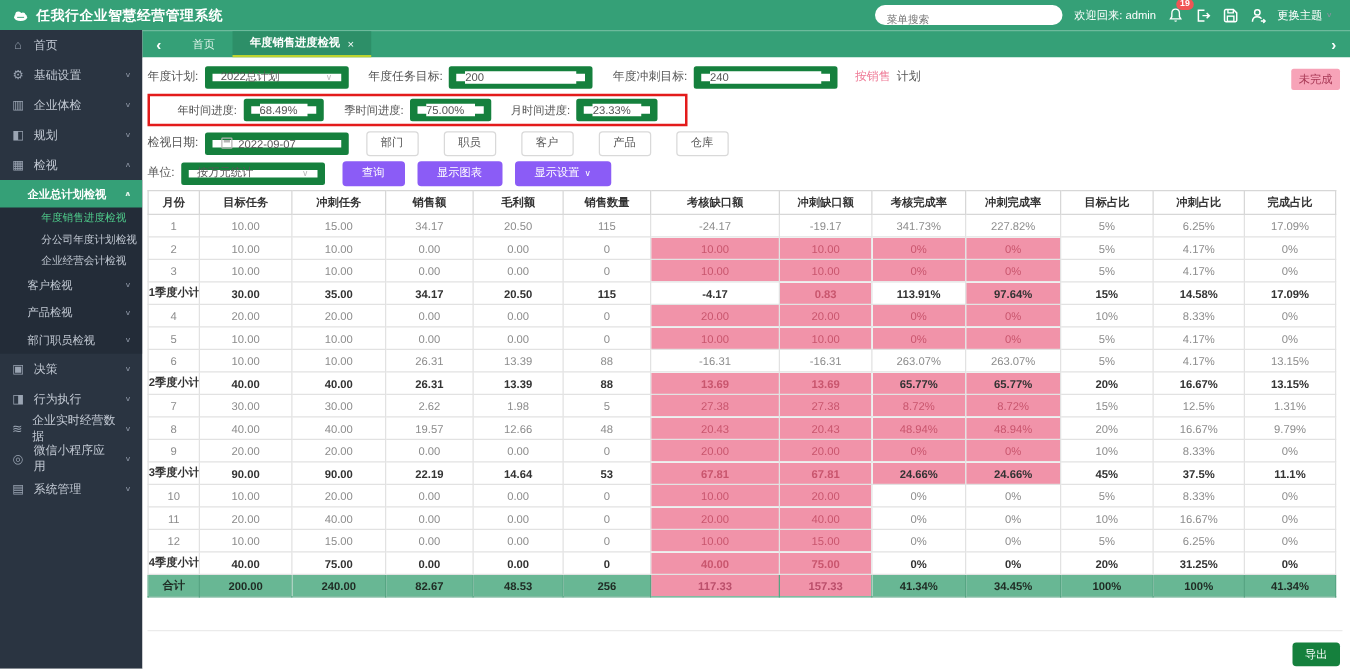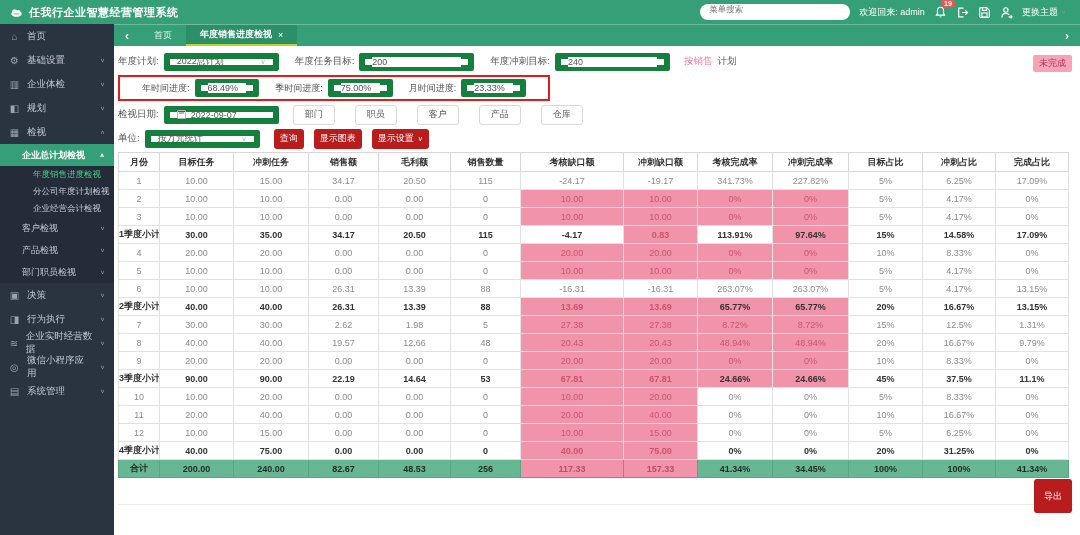--- a/index.html
+++ b/index.html
@@ -4,21 +4,21 @@
 <style>
   * { box-sizing: border-box; margin: 0; padding: 0; }
   html,body { width:1080px; height:535px; overflow:hidden; font-family:"Liberation Sans","DejaVu Sans",sans-serif; background:#fff; }
   .app { position:relative; width:1080px; height:535px; }
 
   
   .app-header { position:absolute; top:0; left:0; width:1080px; height:24px; background:#35a077; display:flex; align-items:center; color:#fff; z-index:5; }
   .logo-area { display:flex; align-items:center; gap:6px; padding-left:10px; }
   .logo-title { font-size:11px; font-weight:bold; letter-spacing:.5px; }
   .header-right { margin-left:auto; display:flex; align-items:center; gap:9px; padding-right:14px; }
-  .search-pill { width:150px; height:16px; border-radius:9px; background:#fff; display:flex; align-items:flex-start; padding:0 9px; }
+  .search-pill { width:150px; height:16px; border-radius:9px; background:#fff; display:flex; align-items:flex-end; padding:0 9px; }
   .search-pill input { border:none; outline:none; width:100%; font-size:8.5px; color:#444; background:transparent; font-family:inherit; }
   .welcome { font-size:9px; white-space:nowrap; }
   .hicon { width:13px; height:13px; display:block; }
   .bell-wrap { position:relative; }
   .count-badge { position:absolute; top:-7px; right:-8px; background:#f05555; color:#fff; font-size:7px; line-height:9px; border-radius:6px; padding:0 3px; font-weight:bold; }
   .theme-switch { font-size:9px; display:flex; align-items:center; gap:3px; white-space:nowrap; }
   .theme-switch .chev { font-size:7px; }
 
   
   .sidebar { position:absolute; top:24px; left:0; width:114px; height:511px; background:#2a3441; color:#c3cad4; overflow:hidden; }
@@ -56,38 +56,38 @@
   .status-badge { position:absolute; top:9px; right:8px; background:#f7a3b8; color:#a93a57; font-size:9px; padding:2px 6px; border-radius:2px; }
 
   .redbox { width:432px; border:2px solid #e31b1b; display:flex; align-items:center; padding:2px 22px; margin-bottom:3px; height:26px; }
   .redbox .flabel { font-size:9px; }
 
   .cal-icon { width:9px; height:9px; border:1px solid #b5b5b5; border-radius:1px; position:relative; margin-right:5px; flex:none; }
   .cal-icon::before { content:''; position:absolute; top:1px; left:1px; right:1px; height:2px; background:#b5b5b5; }
 
   .scope-buttons { display:flex; gap:20px; margin-left:14px; }
   .scope-btn { height:20px; padding:0 11px; background:#fff; border:1px solid #d9d9d9; border-radius:3px; font-size:9px; color:#555; cursor:pointer; font-family:inherit; }
-  .gbtn { height:20px; padding:0 6px; background:#b91c1c; border:none; border-radius:3px; font-size:9px; color:#fff; cursor:pointer; font-family:inherit; display:flex; align-items:center; gap:4px; }
+  .gbtn { height:20px; padding:0 16px; background:#8b5cf6; border:none; border-radius:3px; font-size:9px; color:#fff; cursor:pointer; font-family:inherit; display:flex; align-items:center; gap:4px; }
   .gbtn .caret { font-size:7px; }
   .action-row .gbtn { margin-left:10px; }
   .action-row .gbtn:first-of-type { margin-left:14px; }
 
   
   table.grid { border-collapse:collapse; table-layout:fixed; width:950px; font-size:9px; margin-top:2px; }
   .grid th, .grid td { border:1px solid #e2e2e2; text-align:center; padding:0; height:18px; white-space:nowrap; overflow:hidden; color:#8c8c8c; }
   .grid th { color:#333; font-weight:bold; height:19px; border-color:#d7d7d7; background:#fff; }
   .grid tr.subtotal td { color:#333; font-weight:bold; }
   .grid td.pink { background:#f193a9; color:#c9566e; }
   .grid tr.subtotal td.pink { color:#c9566e; }
   .grid tr.subtotal td.pink.dk { color:#333; }
   .grid tr.total td { background:#68b794; color:#1f2b24; font-weight:bold; border-color:#57a583; }
   .grid tr.total td.pink { background:#f193a9; color:#bb4f6b; }
 
   .footer-divider { position:absolute; left:4px; right:6px; bottom:30px; border-top:1px solid #ebebeb; }
-  .export-btn { position:absolute; right:8px; bottom:22px; height:34px; padding:0 10px; background:#b91c1c; color:#fff; border:none; border-radius:3px; font-size:9px; cursor:pointer; font-family:inherit; }
+  .export-btn { position:absolute; right:8px; bottom:2px; height:19px; padding:0 10px; background:#15803d; color:#fff; border:none; border-radius:3px; font-size:9px; cursor:pointer; font-family:inherit; }
 </style>
 </head>
 <body>
 
 <div class="app">
 
   <div class="app-header">
     <div class="logo-area">
       <svg class="hicon" viewBox="0 0 14 12">
         <ellipse cx="7" cy="7.3" rx="5.6" ry="3.4" fill="#fff"></ellipse>

